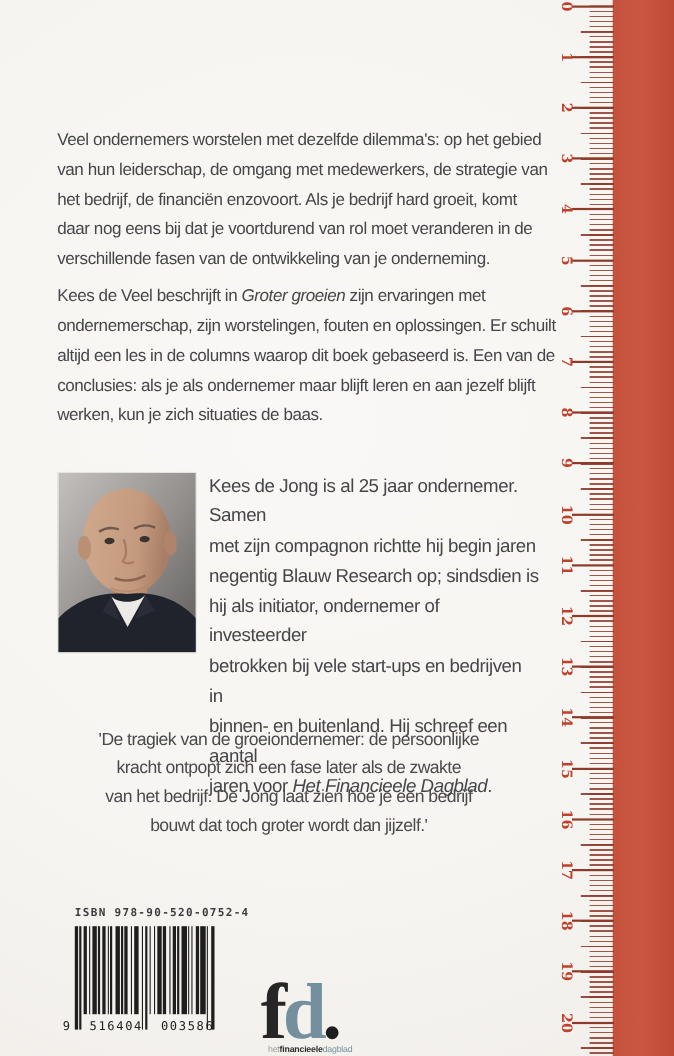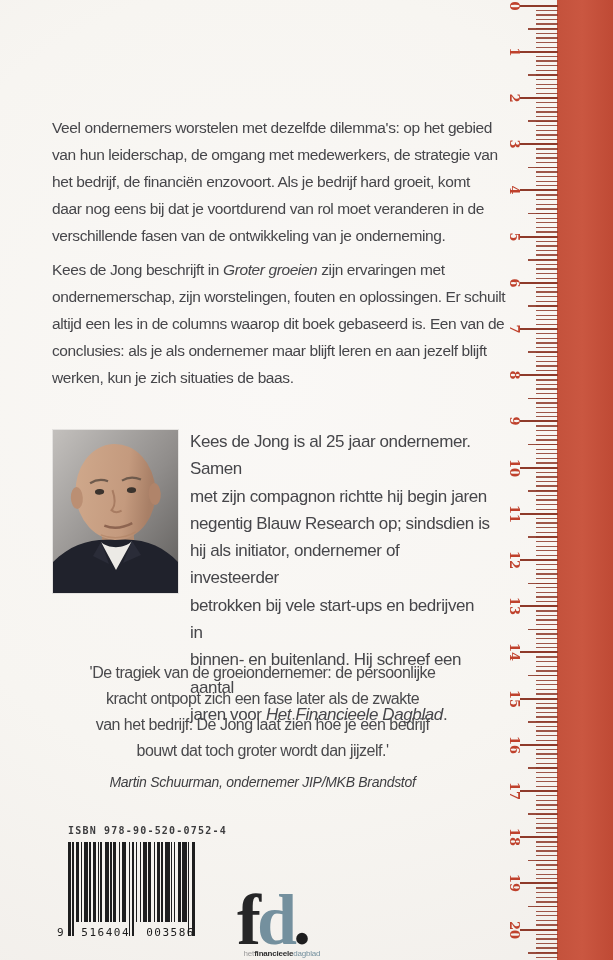--- a/index.html
+++ b/index.html
@@ -119,21 +119,21 @@
 </head>
 <body>
 
 <div class="page">
 
   <p id="p1" class="para"><span>Veel ondernemers worstelen met dezelfde dilemma's: op het gebied
 van hun leiderschap, de omgang met medewerkers, de strategie van
 het bedrijf, de financiën enzovoort. Als je bedrijf hard groeit, komt
 daar nog eens bij dat je voortdurend van rol moet veranderen in de
 verschillende fasen van de ontwikkeling van je onderneming.</span></p>
-  <p id="p2" class="para"><span>Kees de Jong beschrijft in </span><span class="it">Groter groeien</span><span> zijn ervaringen met
+  <p id="p2" class="para"><span>Kees de Veel beschrijft in </span><span class="it">Groter groeien</span><span> zijn ervaringen met
 ondernemerschap, zijn worstelingen, fouten en oplossingen. Er schuilt
 altijd een les in de columns waarop dit boek gebaseerd is. Een van de
 conclusies: als je als ondernemer maar blijft leren en aan jezelf blijft
 werken, kun je zich situaties de baas.</span></p>
 
   <div class="photo">
     <svg width="125" height="163" viewBox="0 0 125 163">
       <defs>
         <linearGradient id="bgGrad" x1="0" y1="0" x2="1" y2="1">
           <stop offset="0" stop-color="#c3c0bd"></stop>
@@ -172,21 +172,20 @@
 hij als initiator, ondernemer of investeerder
 betrokken bij vele start-ups en bedrijven in
 binnen- en buitenland. Hij schreef een aantal
 jaren voor </span><span class="it">Het Financieele Dagblad</span><span>.</span></p>
 
   <div class="quote">
     <p class="quote-text">'De tragiek van de groeiondernemer: de persoonlijke
 kracht ontpopt zich een fase later als de zwakte
 van het bedrijf. De Jong laat zien hoe je een bedrijf
 bouwt dat toch groter wordt dan jijzelf.'</p>
-    <p class="quote-attr">Martin Schuurman, ondernemer JIP/MKB Brandstof</p>
   </div>
 
   <div class="isbn-label">ISBN 978-90-520-0752-4</div>
 
   <div class="barcode">
     <div class="bars" id="bars">
         <div class="bar tall" style="left: 0px; width: 2.82222px;"></div>
         <div class="bar tall" style="left: 4.23333px; width: 1.41111px;"></div>
         <div class="bar" style="left: 8.46667px; width: 2.82222px;"></div>
         <div class="bar" style="left: 12.7px; width: 1.41111px;"></div>

